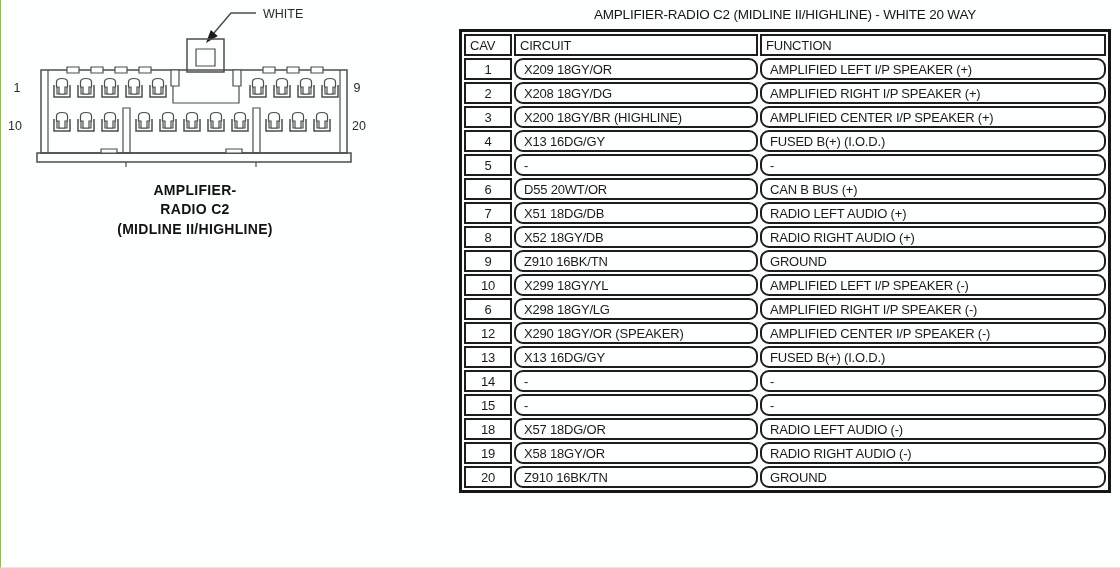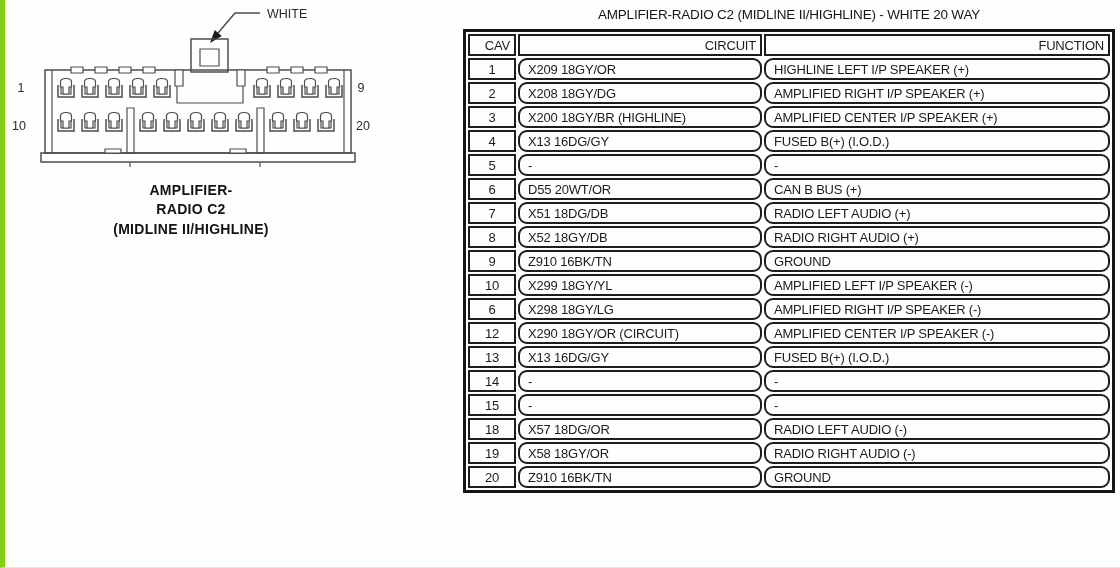--- a/index.html
+++ b/index.html
@@ -6,21 +6,21 @@
   body {
     font-family: "Liberation Sans", "DejaVu Sans", sans-serif;
     background: #ffffff;
   }
   .page {
     position: relative;
     width: 1120px;
     height: 568px;
     background: #fdfefe;
     overflow: hidden;
-    border-left: 5px solid #84cc16;
+    border-left: 1px solid #84cc16;
     border-bottom: 1px solid #f1e3e6;
     box-sizing: border-box;
     color: #1b1b1b;
   }
 
   
   .connector-svg {
     position: absolute;
     left: 0; top: 0;
     width: 440px; height: 175px;
@@ -30,21 +30,21 @@
   .lnt { fill: none; stroke: #4d4d4d; stroke-width: 1.2; }
   .wht { fill: #fdfefe; stroke: #4d4d4d; stroke-width: 1.2; }
   .arrowhead { fill: #1b1b1b; stroke: none; }
   .svg-label {
     font-family: "Liberation Sans", "DejaVu Sans", sans-serif;
     font-size: 12.5px;
     fill: #2a2a2a;
   }
   .connector-caption {
     position: absolute;
-    left: 0; top: 181px;
+    left: 8px; top: 181px;
     width: 372px;
     text-align: center;
     font-weight: bold;
     font-size: 14px;
     line-height: 1.38;
     letter-spacing: 0.3px;
     color: #121212;
   }
 
   
@@ -76,21 +76,21 @@
     background: #fdfefe;
     font-size: 13px;
     font-weight: normal;
     letter-spacing: -0.2px;
     color: #1b1b1b;
     height: 18px;
     padding: 0 4px;
     overflow: hidden;
     white-space: nowrap;
   }
-  .pinout-table th { text-align: right; margin-left: 19px; }
+  .pinout-table th { text-align: left; margin-left: 19px; }
   .pinout-table col.c-cav  { width: 48px; }
   .pinout-table col.c-cir  { width: 244px; }
   .pinout-table td:first-child { text-align: center; }
   .pinout-table td:nth-child(2),
   .pinout-table td:nth-child(3) { text-align: left; padding-left: 8px; border-radius: 9px; }
 </style>
 </head>
 <body>
 
 <div class="page">
@@ -194,21 +194,21 @@
       <tr>
         <th>CAV</th>
         <th>CIRCUIT</th>
         <th>FUNCTION</th>
       </tr>
     </thead>
     <tbody>
         <tr>
           <td>1</td>
           <td>X209 18GY/OR</td>
-          <td>HIGHLINE LEFT I/P SPEAKER (+)</td>
+          <td>AMPLIFIED LEFT I/P SPEAKER (+)</td>
         </tr>
         <tr>
           <td>2</td>
           <td>X208 18GY/DG</td>
           <td>AMPLIFIED RIGHT I/P SPEAKER (+)</td>
         </tr>
         <tr>
           <td>3</td>
           <td>X200 18GY/BR (HIGHLINE)</td>
           <td>AMPLIFIED CENTER I/P SPEAKER (+)</td>
@@ -248,21 +248,21 @@
           <td>X299 18GY/YL</td>
           <td>AMPLIFIED LEFT I/P SPEAKER (-)</td>
         </tr>
         <tr>
           <td>6</td>
           <td>X298 18GY/LG</td>
           <td>AMPLIFIED RIGHT I/P SPEAKER (-)</td>
         </tr>
         <tr>
           <td>12</td>
-          <td>X290 18GY/OR (CIRCUIT)</td>
+          <td>X290 18GY/OR (SPEAKER)</td>
           <td>AMPLIFIED CENTER I/P SPEAKER (-)</td>
         </tr>
         <tr>
           <td>13</td>
           <td>X13 16DG/GY</td>
           <td>FUSED B(+) (I.O.D.)</td>
         </tr>
         <tr>
           <td>14</td>
           <td>-</td>

